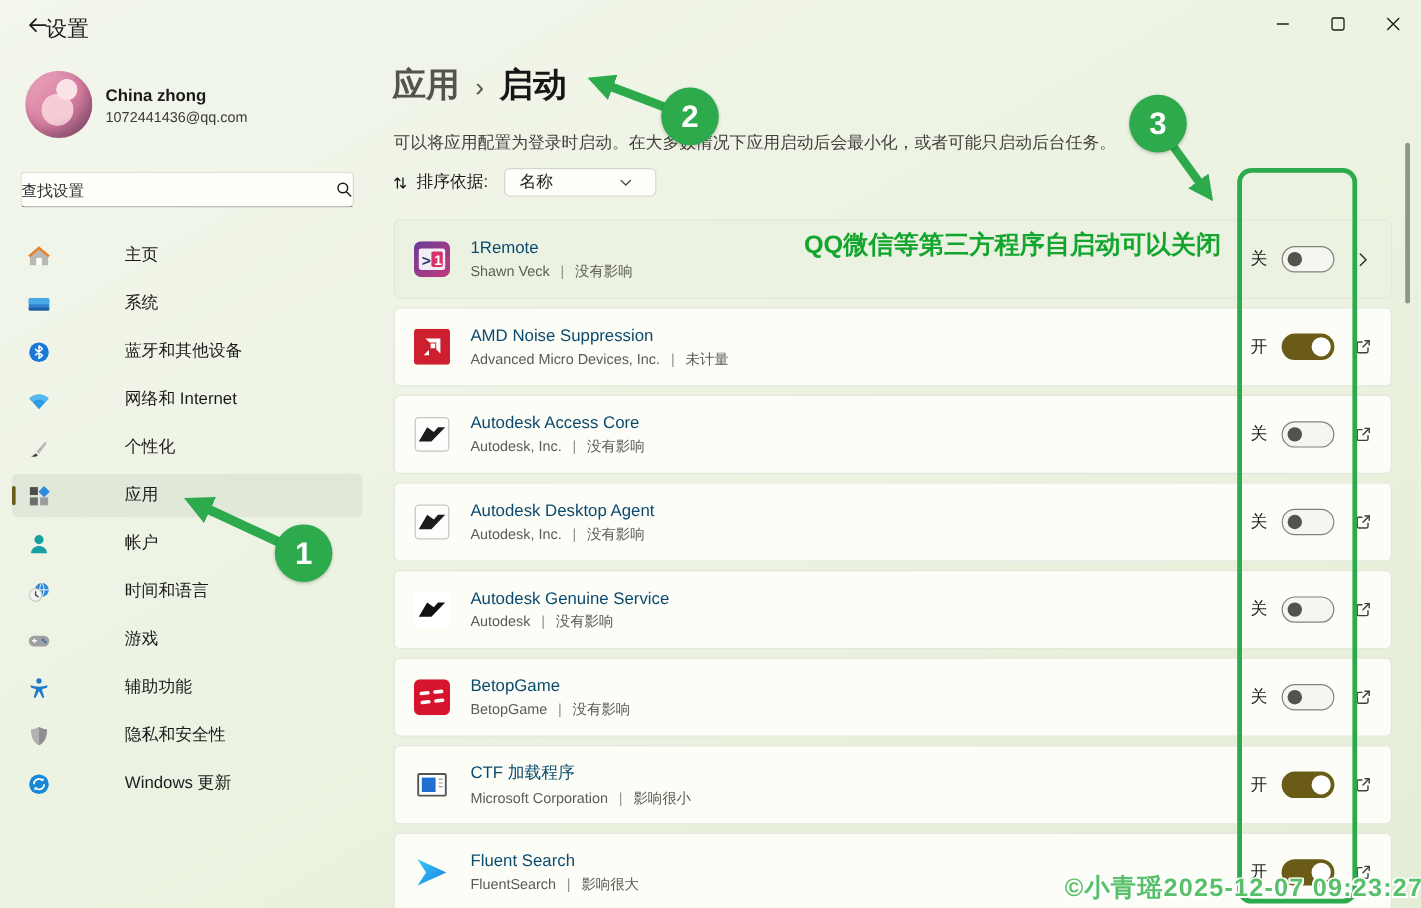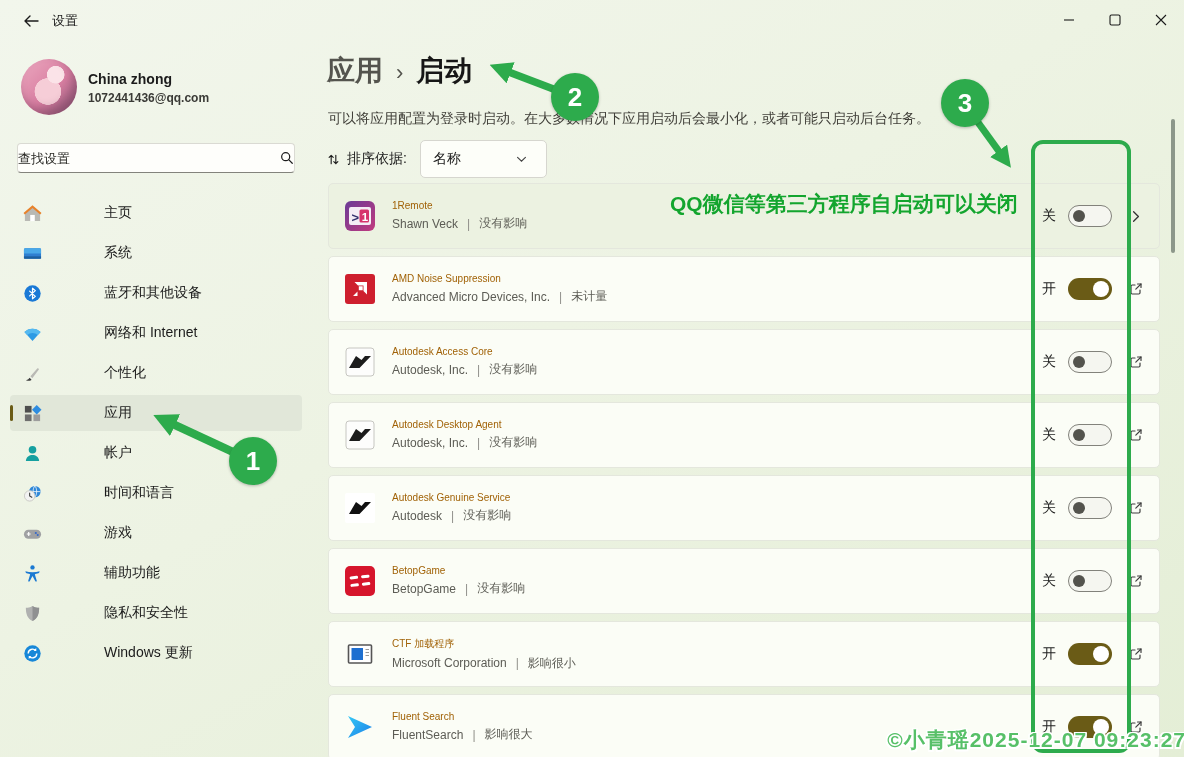--- a/index.html
+++ b/index.html
@@ -6,33 +6,33 @@
   body{
     width:1184px;height:757px;position:relative;overflow:hidden;
     background:linear-gradient(150deg,#f2f6ec 0%,#edf3e3 45%,#e4eed6 100%);
     font-family:"Liberation Sans","DejaVu Sans",sans-serif;color:#1b1b1b;
     -webkit-font-smoothing:antialiased;
   }
   .ic{display:inline-flex;align-items:center;justify-content:center;}
   
   .titlebar{position:absolute;top:0;left:0;right:0;height:40px;}
   .back-btn{position:absolute;left:14px;top:8px;width:34px;height:26px;display:flex;align-items:center;justify-content:center;border-radius:4px;}
-  .tb-title{position:absolute;left:52px;top:12px;font-size:13px;}
+  .tb-title{position:absolute;left:38px;top:12px;font-size:18px;}
   .win-controls{position:absolute;right:0;top:0;display:flex;height:40px;}
   .wc-btn{width:46px;height:40px;display:flex;align-items:center;justify-content:center;}
   
   .sidebar{position:absolute;left:0;top:40px;width:312px;bottom:16px;}
   .avatar{position:absolute;left:21px;top:19px;width:56px;height:56px;border-radius:50%;
     background:
       radial-gradient(circle at 62% 28%, #fbe3e8 0 16%, rgba(0,0,0,0) 17%),
       radial-gradient(circle at 48% 58%, #f6cdd7 0 30%, rgba(0,0,0,0) 31%),
       linear-gradient(135deg,#eba8bf 0%,#d97fa2 55%,#8f5a78 100%);
     box-shadow:inset -4px -6px 10px rgba(90,40,70,.35);}
   .profile-name{position:absolute;left:88px;top:31px;font-size:14px;font-weight:bold;}
-  .profile-email{position:absolute;left:88px;top:51px;font-size:12px;color:#3a3a36;font-weight:bold;}
+  .profile-email{position:absolute;left:88px;top:51px;font-size:12px;color:#3a3a36;}
   .searchbox{position:absolute;left:17px;top:103px;width:278px;height:30px;box-sizing:border-box;
     background:#fefefb;border:1px solid #dadad3;border-bottom:1px solid #83837c;border-radius:4px;
     display:flex;align-items:center;padding:0 0;}
   .searchbox input{flex:1;border:none;outline:none;background:transparent;font-size:13px;
     font-family:inherit;color:#1b1b1b;padding:0;}
   .searchbox input::placeholder{color:#2a2a26;opacity:1;}
   .nav{position:absolute;left:10px;right:10px;top:155px;}
   .nav-item{height:36px;margin-bottom:4px;border-radius:4px;display:flex;align-items:center;
     padding-left:12px;position:relative;font-size:14px;gap:46px;}
   .nav-item .ic{width:20px;height:20px;margin-right:16px;}
@@ -42,31 +42,31 @@
   
   .main{position:absolute;left:327px;top:40px;right:0;bottom:0;}
   .breadcrumb{position:absolute;left:0;top:12px;display:flex;align-items:center;gap:13px;
     font-size:28px;font-weight:600;}
   .bc-parent{color:#54544e;}
   .bc-sep{color:#54544e;font-size:22px;margin-top:3px;font-weight:400;}
   .bc-current{color:#161616;}
   .desc{position:absolute;left:1px;top:70px;font-size:14px;color:#403f39;}
   .sortrow{position:absolute;left:0;top:100px;display:flex;align-items:center;font-size:14px;}
   .sortrow .ic{margin-right:7px;}
-  .sort-dd{margin-left:13px;width:127px;height:38px;box-sizing:border-box;background:#fdfef9;
+  .sort-dd{margin-left:13px;width:127px;height:24px;box-sizing:border-box;background:#fdfef9;
     border:1px solid #d6d6cf;border-radius:5px;display:flex;align-items:center;
     justify-content:space-between;padding:0 12px;font-size:14px;}
   .applist{position:absolute;left:1px;top:143px;width:832px;display:flex;flex-direction:column;gap:7px;}
   .app-row{height:66px;min-height:66px;box-sizing:border-box;background:#fbfdf6;
     border:1px solid #e4e7dd;border-radius:5px;display:flex;align-items:center;padding:0 16px;}
   .app-row.highlighted{background:#ecf2e1;}
   .app-ic{width:30px;height:30px;margin-right:17px;flex:none;}
   .app-ic svg{display:block;}
   .app-text{flex:1;display:flex;flex-direction:column;gap:4px;min-width:0;}
-  .app-name{font-size:10px;color:#a16207;}
+  .app-name{font-size:14px;color:#0c4a6e;}
   .app-sub{font-size:12px;color:#5c5c55;display:flex;align-items:center;gap:9px;}
   .sub-sep{color:#90908a;font-size:12px;}
   .app-state{font-size:14px;margin-right:12px;}
   .toggle{width:44px;height:22px;border-radius:11px;position:relative;margin-right:16px;
     box-sizing:border-box;flex:none;}
   .toggle.off{border:1px solid #82827b;background:#f5f6f0;}
   .toggle.off .knob{position:absolute;left:4px;top:4px;width:12px;height:12px;border-radius:50%;background:#53534d;}
   .toggle.on{background:var(--accent,#6a5b16);}
   .toggle.on .knob{position:absolute;right:3px;top:3px;width:16px;height:16px;border-radius:50%;background:#fff;}
   .app-trailing{width:15px;display:flex;justify-content:center;flex:none;}

